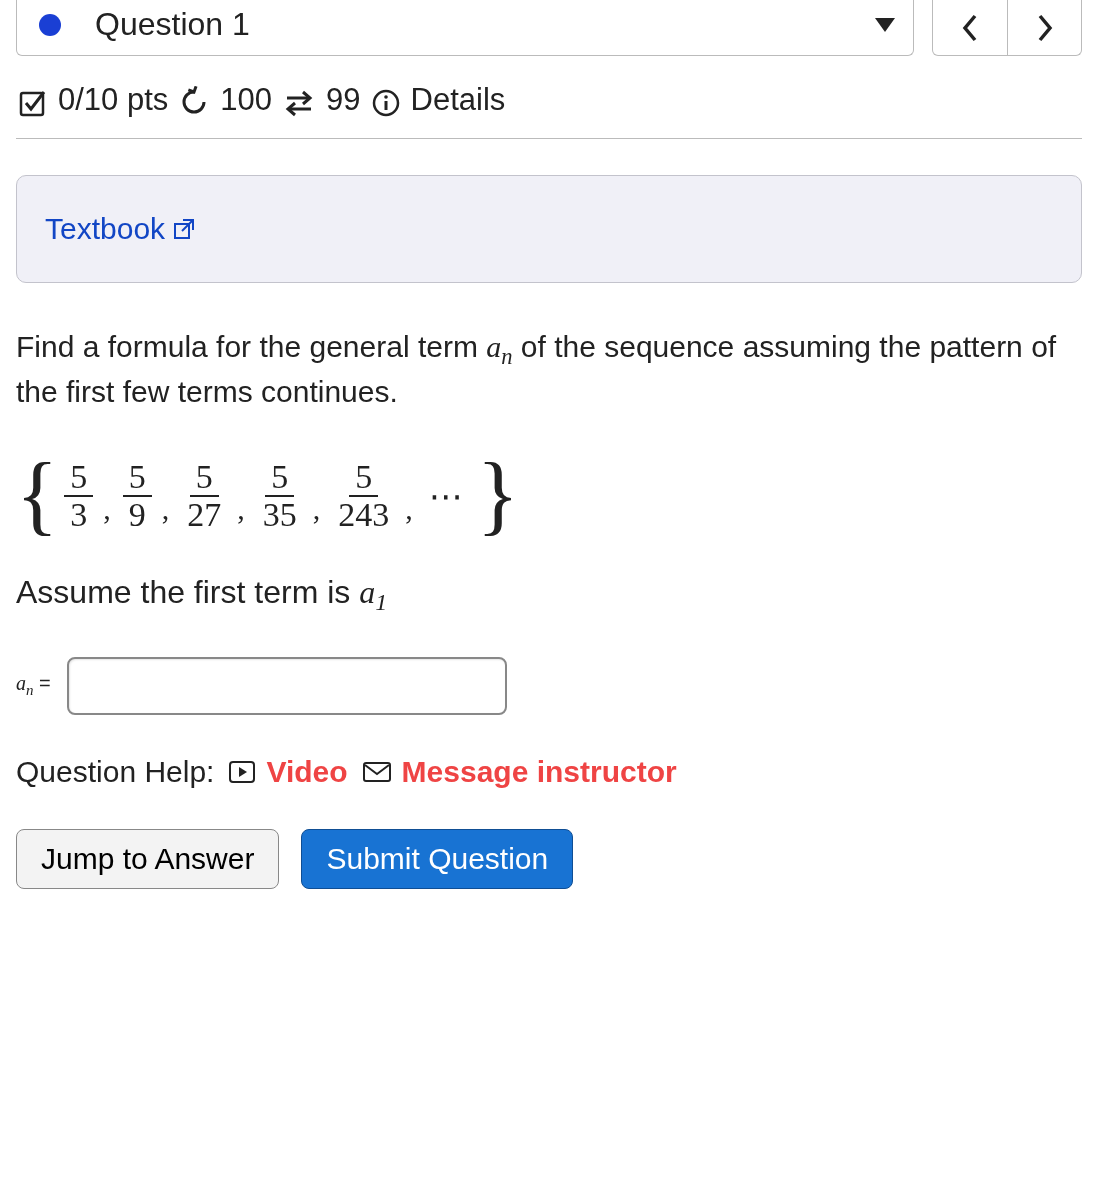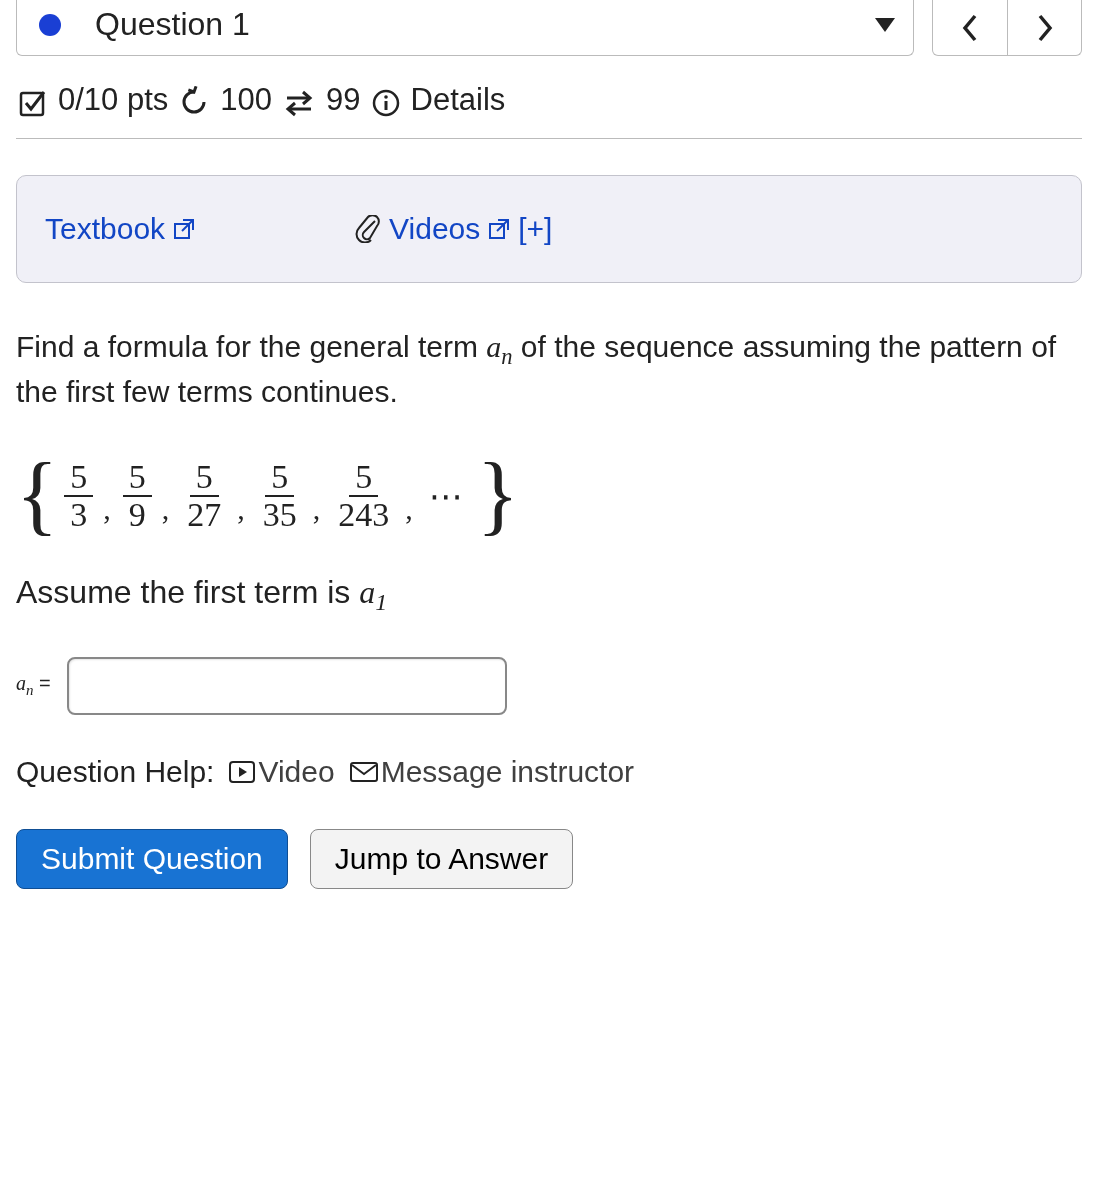--- a/index.html
+++ b/index.html
@@ -146,21 +146,21 @@
     box-shadow: inset 1px 1px 2px rgba(0,0,0,0.1);
   }
   .help-row {
     font-size: 30px;
     display: flex;
     align-items: flex-end;
     gap: 14px;
     flex-wrap: wrap;
     margin-bottom: 40px;
   }
-  .help-link { color: #404040; display: inline-flex; align-items: center; gap: 2px; cursor: pointer; }
+  .help-link { color: #ef4444; display: inline-flex; align-items: center; gap: 10px; cursor: pointer; font-weight: bold; }
   .btn-row { display: flex; gap: 22px; }
   .btn {
     font-size: 30px;
     padding: 12px 24px;
     border-radius: 8px;
     border: 1px solid #888;
     background: #f3f3f3;
     cursor: pointer;
   }
   .btn.primary {
@@ -233,36 +233,20 @@
     <span class="reslink">
       <span>Textbook</span>
       <span class="extlink-icon">
         <svg width="22" height="22" viewBox="0 0 22 22">
             <rect x="2" y="6" width="14" height="14" fill="none" stroke="#1246c5" stroke-width="2"></rect>
             <polyline points="10,2 20,2 20,12" fill="none" stroke="#1246c5" stroke-width="2"></polyline>
             <line x1="20" y1="2" x2="9" y2="13" stroke="#1246c5" stroke-width="2"></line>
           </svg>
       </span>
     </span>
-    <span class="reslink">
-      <span class="clip-icon">
-        <svg width="26" height="28" viewBox="0 0 26 28">
-            <path d="M20 6 L9 17 a4 4 0 0 0 6 6 L22 11 a6 6 0 0 0 -9 -9 L4 13 a8 8 0 0 0 12 12" fill="none" stroke="#222" stroke-width="2"></path>
-          </svg>
-      </span>
-      <span>Videos</span>
-      <span class="extlink-icon">
-        <svg width="22" height="22" viewBox="0 0 22 22">
-            <rect x="2" y="6" width="14" height="14" fill="none" stroke="#1246c5" stroke-width="2"></rect>
-            <polyline points="10,2 20,2 20,12" fill="none" stroke="#1246c5" stroke-width="2"></polyline>
-            <line x1="20" y1="2" x2="9" y2="13" stroke="#1246c5" stroke-width="2"></line>
-          </svg>
-      </span>
-      <span>[+]</span>
-    </span>
   </div>
 
   <div class="prompt">
     <span>Find a formula for the general term </span><span class="mathit">a</span><span class="sub">n</span><span> of the sequence assuming the pattern of the first few terms continues.</span>
   </div>
 
   <div class="sequence">
     <span class="brace">{</span>
     <span class="terms">
       <span class="frac">
@@ -322,17 +306,17 @@
         <svg width="30" height="22" viewBox="0 0 30 22">
             <rect x="2" y="2" width="26" height="18" rx="2" fill="none" stroke="#222" stroke-width="2"></rect>
             <polyline points="3,4 15,13 27,4" fill="none" stroke="#222" stroke-width="2"></polyline>
           </svg>
       </span>
       <span>Message instructor</span>
     </span>
   </div>
 
   <div class="btn-row">
+    <button class="btn">Jump to Answer</button>
     <button class="btn primary">Submit Question</button>
-    <button class="btn">Jump to Answer</button>
   </div>
 
 </div>
 
 </body></html>

